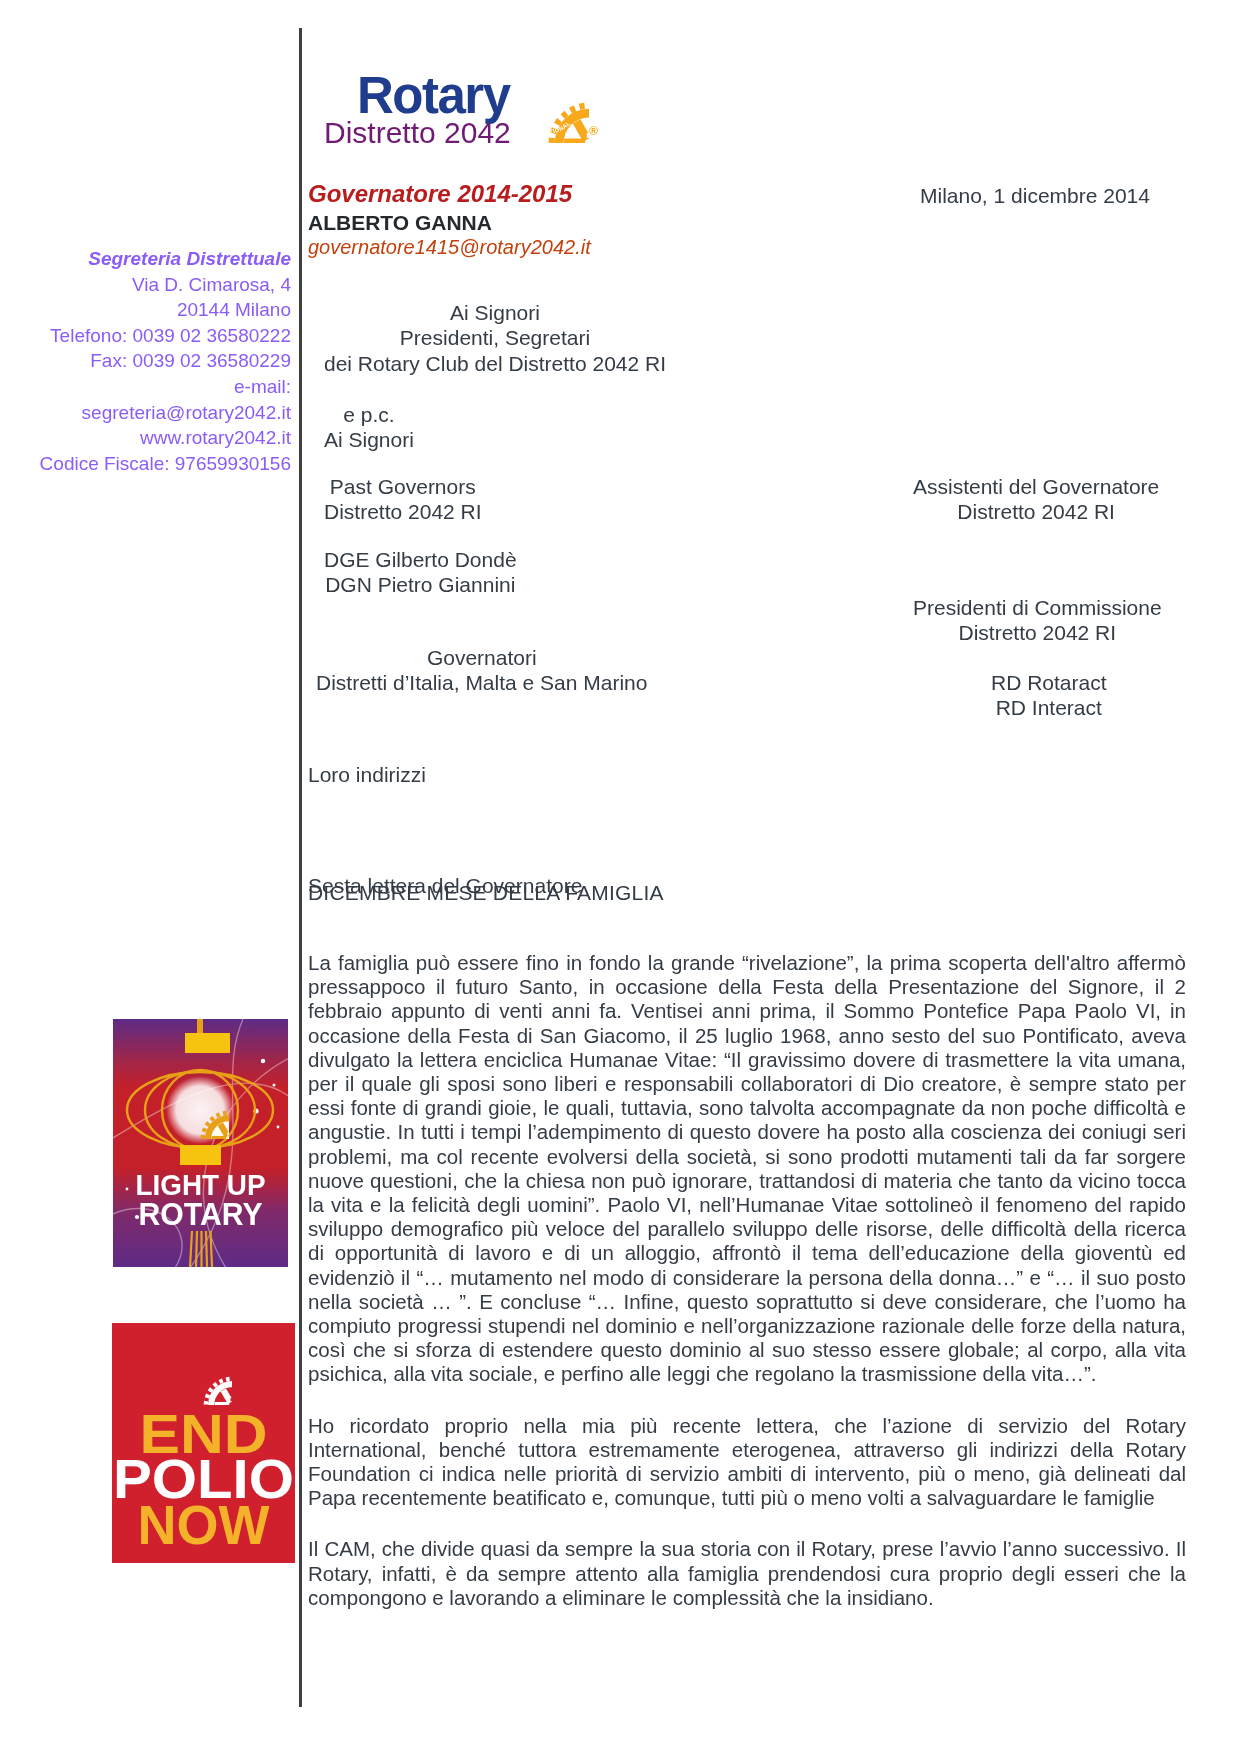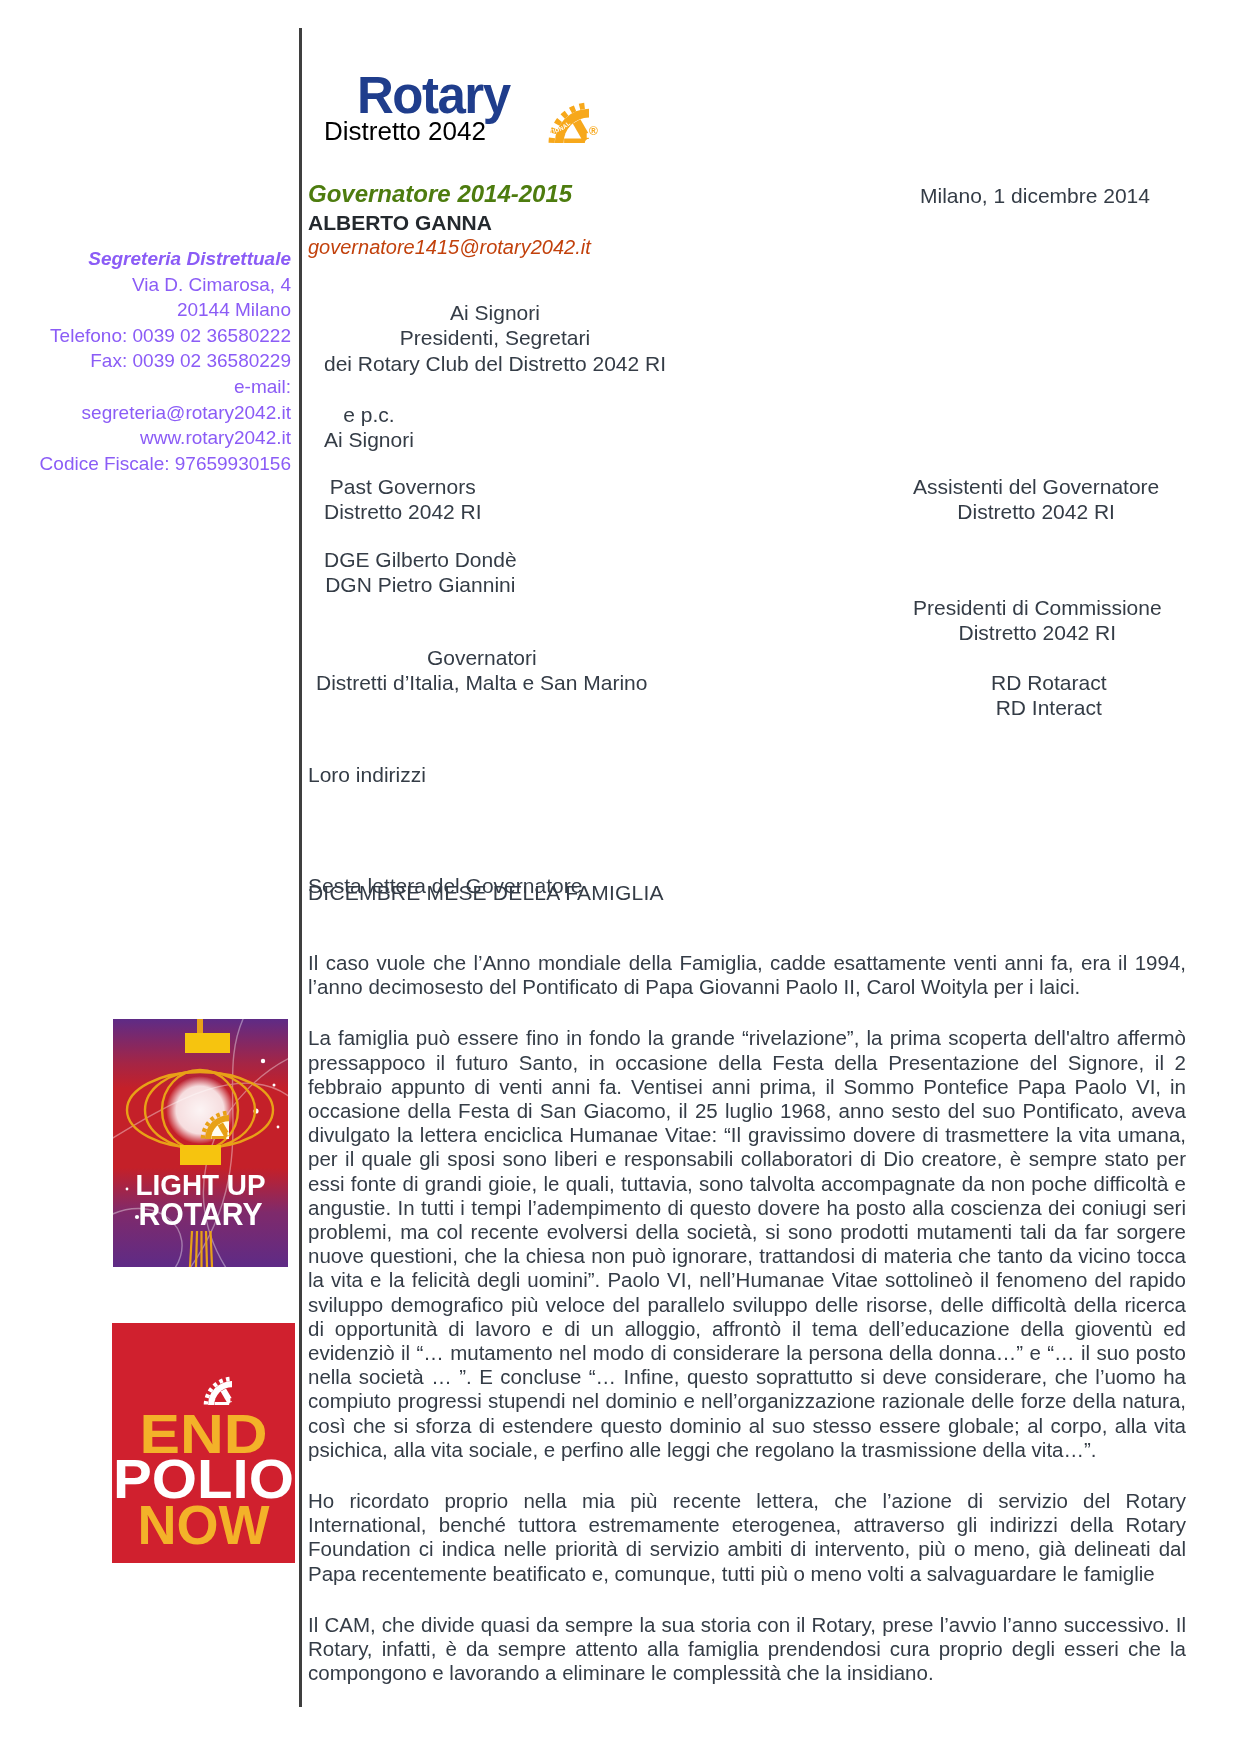--- a/index.html
+++ b/index.html
@@ -7,23 +7,23 @@
     width:1240px;height:1754px;position:relative;background:#ffffff;
     font-family:"Liberation Sans", sans-serif;color:#343c46;overflow:hidden;
   }
   .abs{position:absolute;}
   
   #divider{left:299px;top:28px;width:3px;height:1679px;background:#3f3f3f;}
   
   #logo-word{left:357px;top:66px;font-size:51px;font-weight:bold;color:#1f3d8c;letter-spacing:-1.5px;}
   #logo-wheel{left:506px;top:60px;width:83px;height:83px;color:#f7a81b;}
   #logo-reg{left:589px;top:124px;font-size:12px;color:#f7a81b;font-weight:bold;}
-  #logo-district{left:324px;top:116px;font-size:26px;color:#000000;}
-  
-  #gov-line{left:308px;top:180px;font-size:24px;font-weight:bold;font-style:italic;color:#4d7c0f;}
+  #logo-district{left:324px;top:116px;font-size:30px;color:#701a75;}
+  
+  #gov-line{left:308px;top:180px;font-size:24px;font-weight:bold;font-style:italic;color:#b91c1c;}
   #gov-name{left:308px;top:211px;font-size:21px;font-weight:bold;color:#24292e;}
   #gov-email{left:308px;top:236px;font-size:20px;font-style:italic;color:#c2410c;}
   #dateline{left:920px;top:184px;font-size:21px;}
   
   #sidebar{left:30px;top:246px;width:261px;text-align:right;color:#8b5cf6;font-size:19px;line-height:25.6px;}
   #sidebar .sb-title{font-weight:bold;font-style:italic;}
   
   .block{position:absolute;font-size:21px;line-height:25.3px;text-align:center;}
   #to-block{left:324px;top:300px;}
   #cc-block{left:324px;top:402px;}
@@ -134,21 +134,20 @@
 <div id="grp2r" class="block">
   <div>RD Rotaract</div>
   <div>RD Interact</div>
 </div>
 
 <div id="loro" class="block">Loro indirizzi</div>
 <div id="subject" class="block">Sesta lettera del Governatore</div>
 <div id="month-title" class="block">DICEMBRE MESE DELLA FAMIGLIA</div>
 
 <div id="body-text" class="abs">
-  <p>Il caso vuole che l’Anno mondiale della Famiglia, cadde esattamente venti anni fa, era il 1994, l’anno decimosesto del Pontificato di Papa Giovanni Paolo II, Carol Woityla per i laici.</p>
   <p>La famiglia può essere fino in fondo la grande “rivelazione”, la prima scoperta dell'altro affermò pressappoco il futuro Santo, in occasione della Festa della Presentazione del Signore, il 2 febbraio appunto di venti anni fa. Ventisei anni prima, il Sommo Pontefice Papa Paolo VI, in occasione della Festa di San Giacomo, il 25 luglio 1968, anno sesto del suo Pontificato, aveva divulgato la lettera enciclica Humanae Vitae: “Il gravissimo dovere di trasmettere la vita umana, per il quale gli sposi sono liberi e responsabili collaboratori di Dio creatore, è sempre stato per essi fonte di grandi gioie, le quali, tuttavia, sono talvolta accompagnate da non poche difficoltà e angustie. In tutti i tempi l’adempimento di questo dovere ha posto alla coscienza dei coniugi seri problemi, ma col recente evolversi della società, si sono prodotti mutamenti tali da far sorgere nuove questioni, che la chiesa non può ignorare, trattandosi di materia che tanto da vicino tocca la vita e la felicità degli uomini”. Paolo VI, nell’Humanae Vitae sottolineò il fenomeno del rapido sviluppo demografico più veloce del parallelo sviluppo delle risorse, delle difficoltà della ricerca di opportunità di lavoro e di un alloggio, affrontò il tema dell’educazione della gioventù ed evidenziò il “… mutamento nel modo di considerare la persona della donna…” e “… il suo posto nella società … ”. E concluse “… Infine, questo soprattutto si deve considerare, che l’uomo ha compiuto progressi stupendi nel dominio e nell’organizzazione razionale delle forze della natura, così che si sforza di estendere questo dominio al suo stesso essere globale; al corpo, alla vita psichica, alla vita sociale, e perfino alle leggi che regolano la trasmissione della vita…”.</p>
   <p>Ho ricordato proprio nella mia più recente lettera, che l’azione di servizio del Rotary International, benché tuttora estremamente eterogenea, attraverso gli indirizzi della Rotary Foundation ci indica nelle priorità di servizio ambiti di intervento, più o meno, già delineati dal Papa recentemente beatificato e, comunque, tutti più o meno volti a salvaguardare le famiglie</p>
   <p>Il CAM, che divide quasi da sempre la sua storia con il Rotary, prese l’avvio l’anno successivo. Il Rotary, infatti, è da sempre attento alla famiglia prendendosi cura proprio degli esseri che la compongono e lavorando a eliminare le complessità che la insidiano.</p>
 </div>
 
 <svg id="badge-light" class="abs" viewBox="0 0 175 248">
   <defs>
     <linearGradient id="lg" x1="0" y1="0" x2="0" y2="1">
       <stop offset="0" stop-color="#5e2b86"></stop>
       <stop offset="0.18" stop-color="#a52545"></stop>

